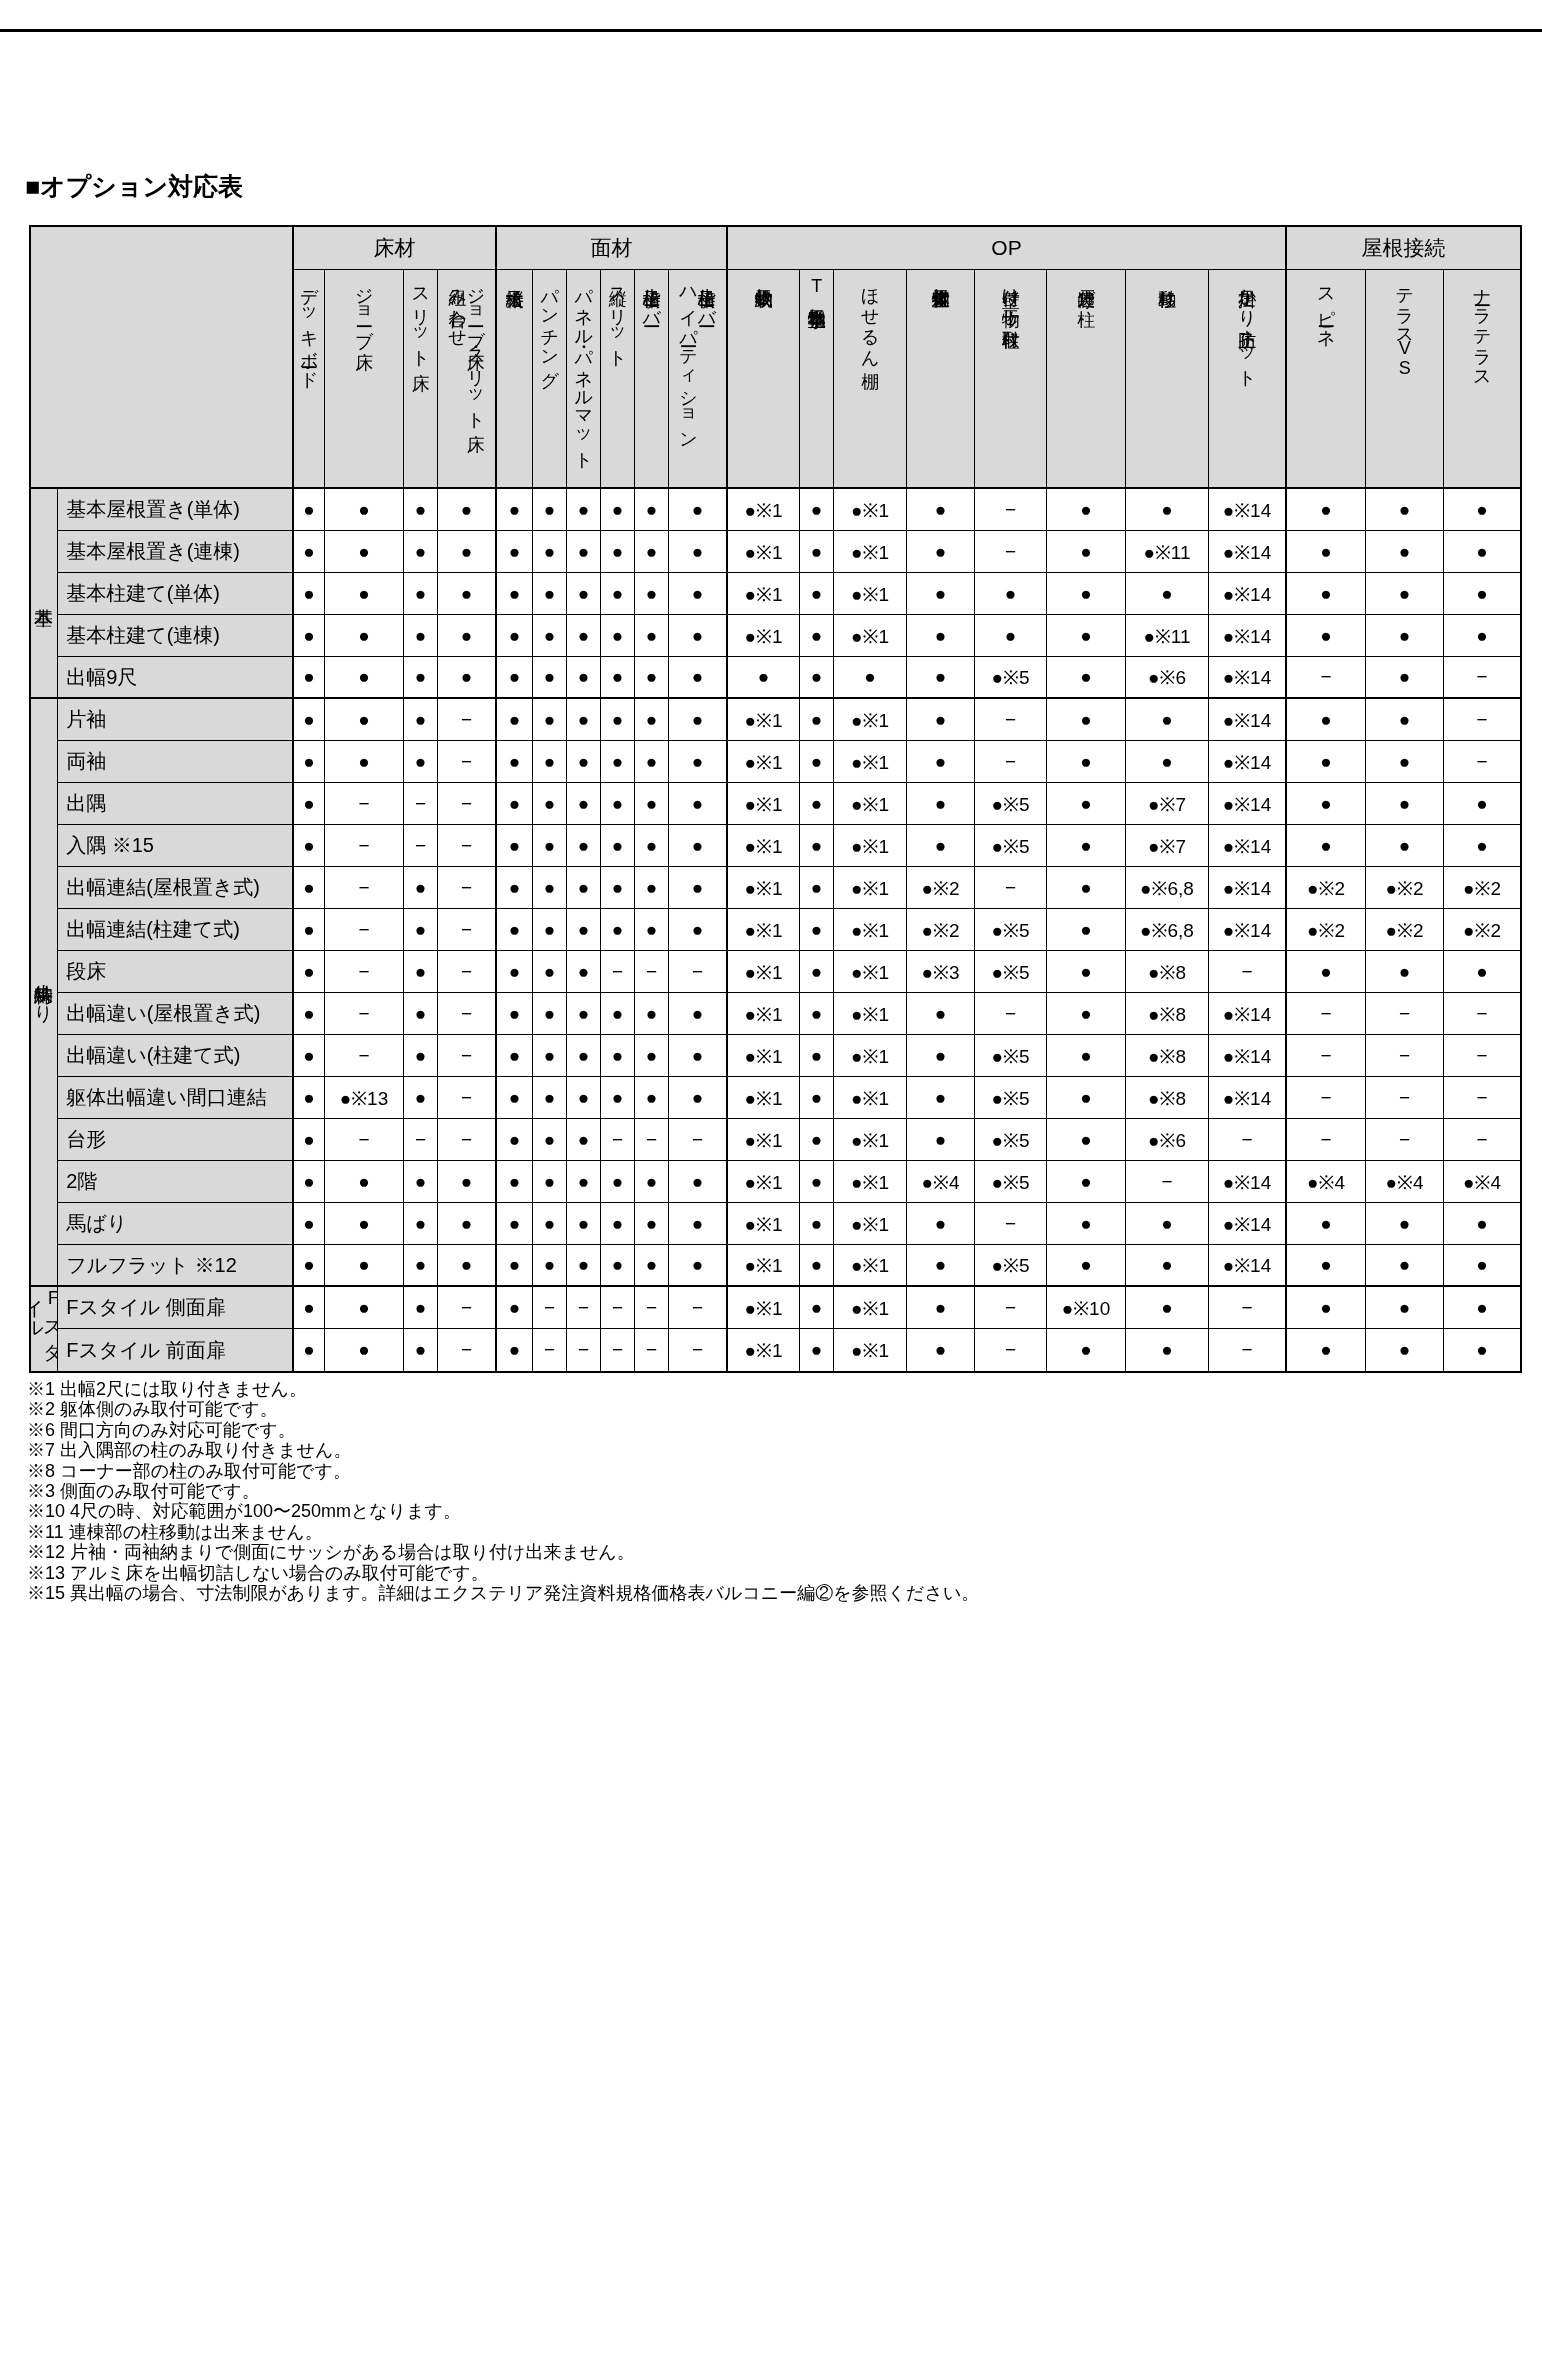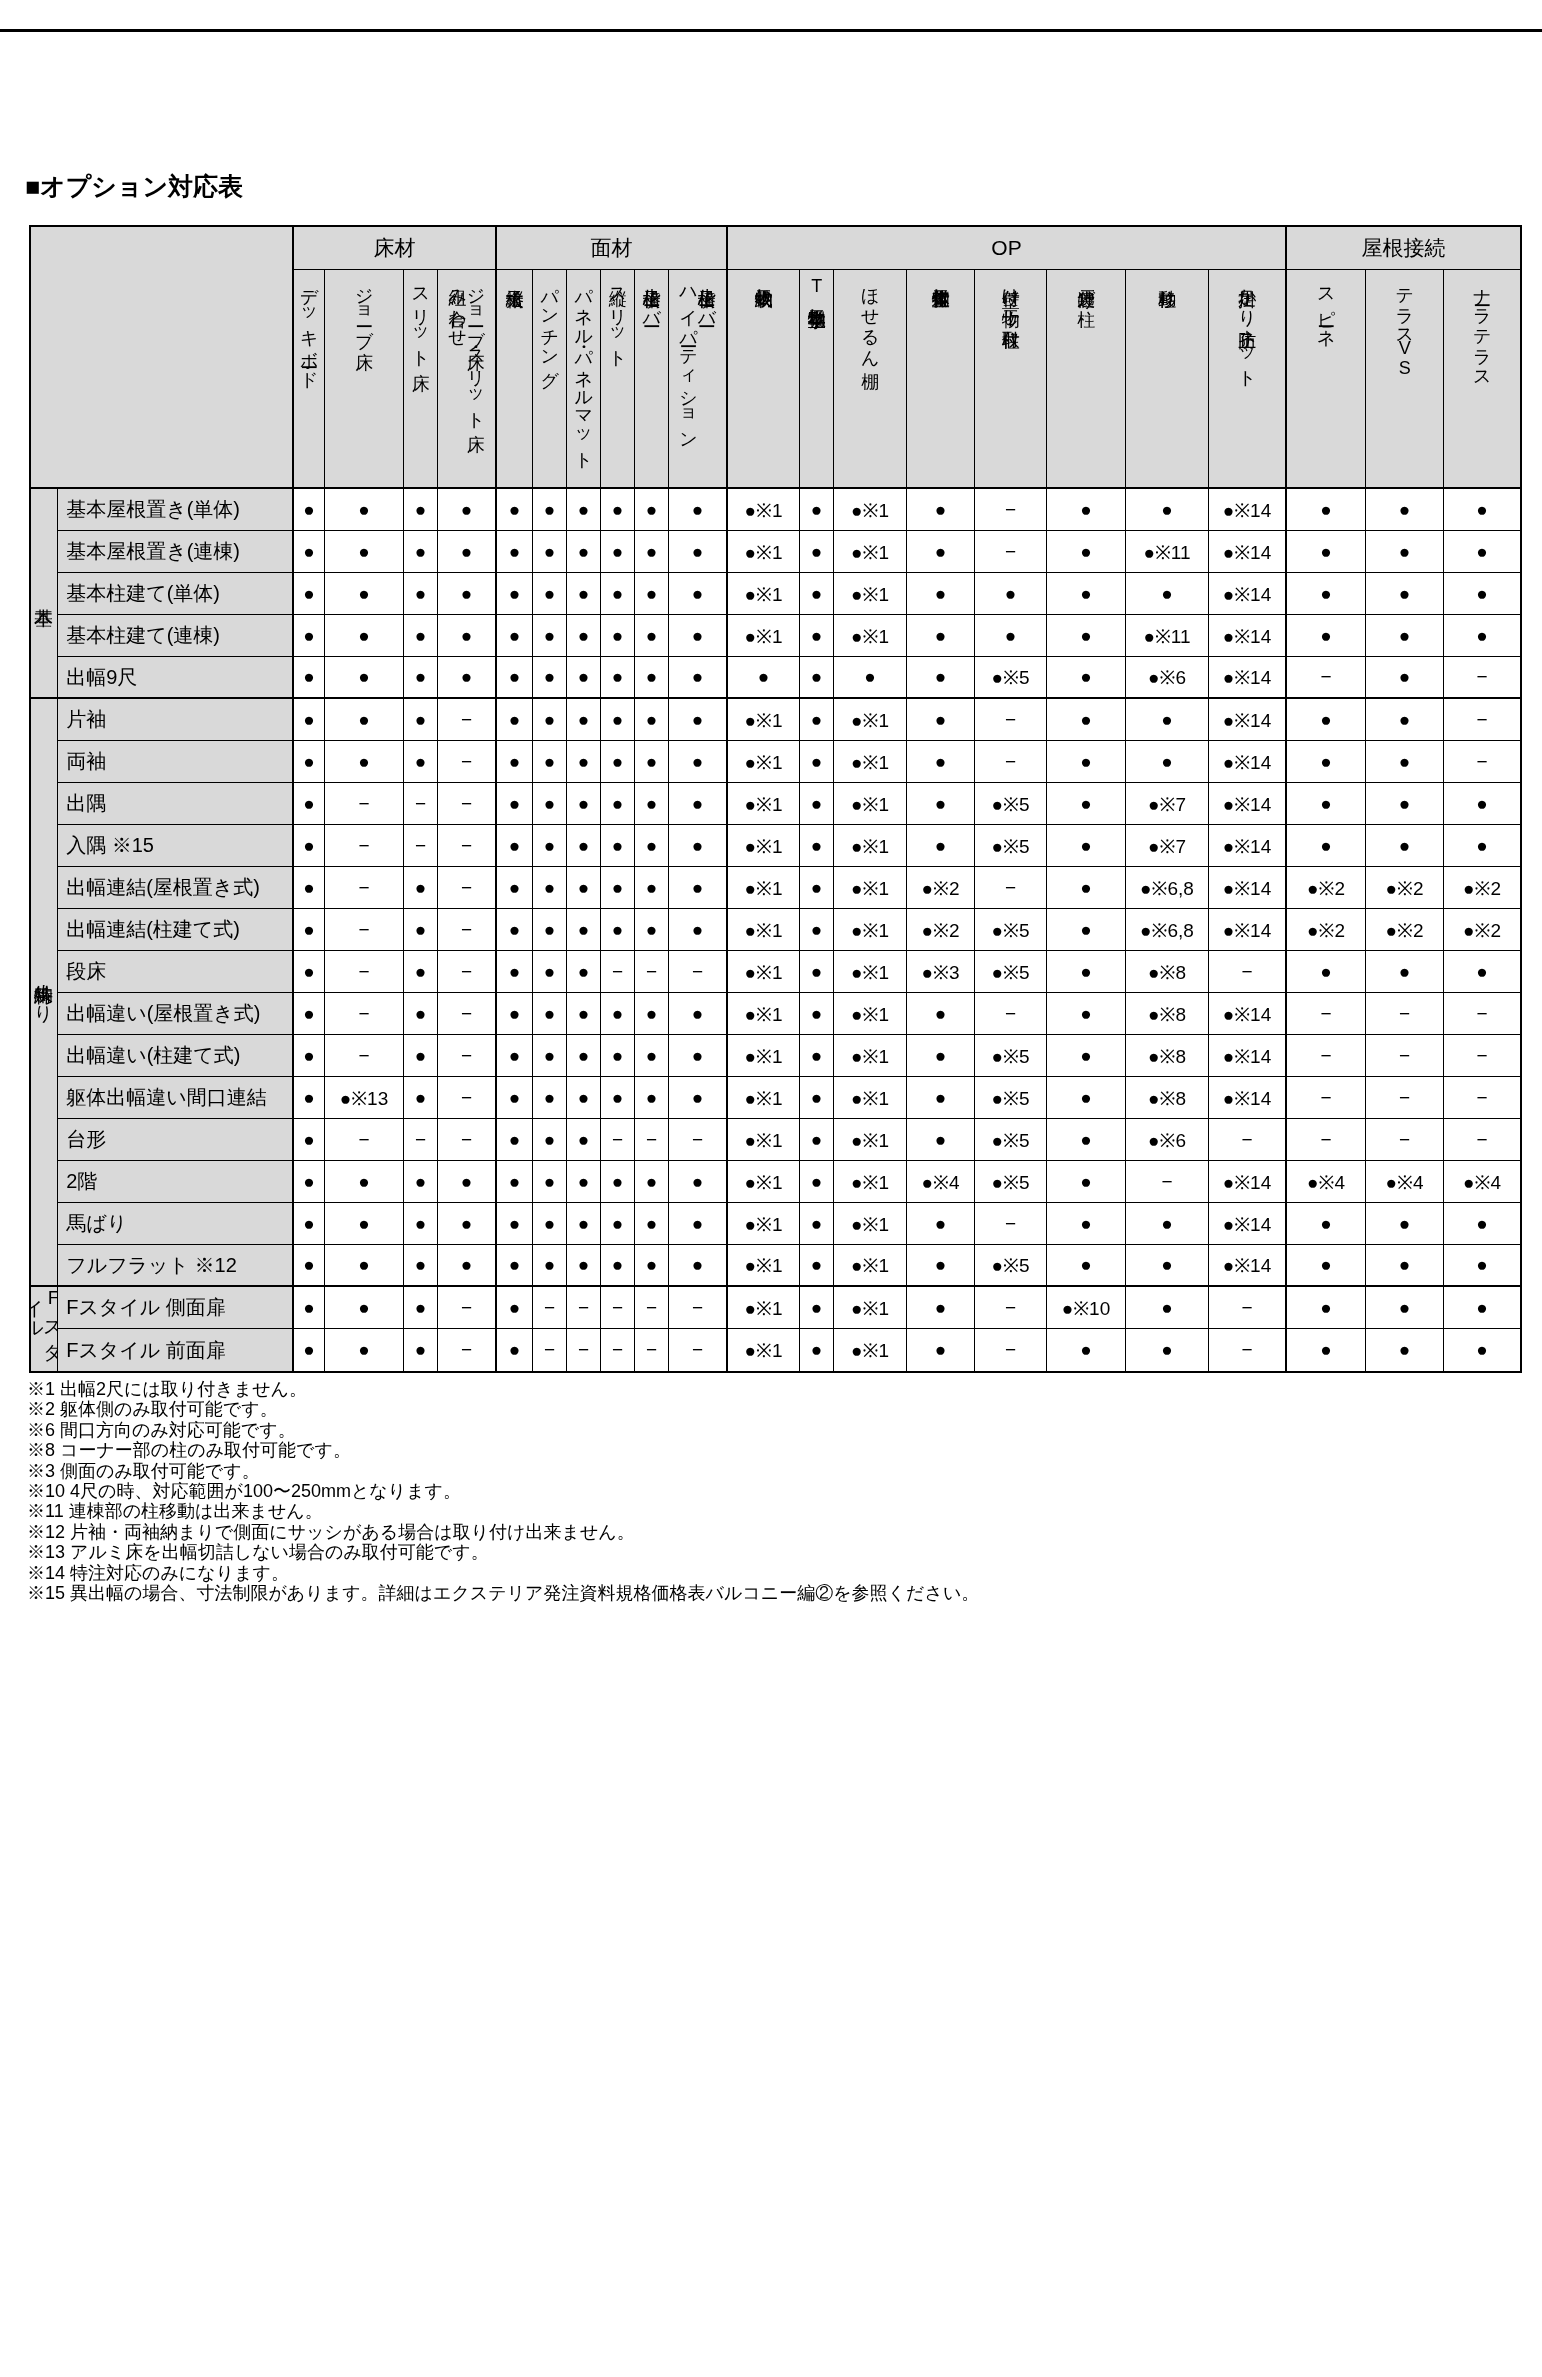--- a/index.html
+++ b/index.html
@@ -583,23 +583,23 @@
       <div class="c data noB" style="grid-area: 23 / 19;">●</div>
       <div class="c data noB thickR" style="grid-area: 23 / 20;">−</div>
       <div class="c data noB" style="grid-area: 23 / 21;">●</div>
       <div class="c data noB" style="grid-area: 23 / 22;">●</div>
       <div class="c data noB noR" style="grid-area: 23 / 23;">●</div>
     </div>
   <div class="footnotes" id="footnotes">
       <div class="fn">※1 出幅2尺には取り付きません。</div>
       <div class="fn">※2 躯体側のみ取付可能です。</div>
       <div class="fn">※6 間口方向のみ対応可能です。</div>
+      <div class="fn">※7 出入隅部の柱のみ取り付きません。</div>
       <div class="fn">※8 コーナー部の柱のみ取付可能です。</div>
       <div class="fn">※3 側面のみ取付可能です。</div>
       <div class="fn">※10 4尺の時、対応範囲が100〜250mmとなります。</div>
       <div class="fn">※11 連棟部の柱移動は出来ません。</div>
       <div class="fn">※12 片袖・両袖納まりで側面にサッシがある場合は取り付け出来ません。</div>
       <div class="fn">※13 アルミ床を出幅切詰しない場合のみ取付可能です。</div>
-      <div class="fn">※14 特注対応のみになります。</div>
       <div class="fn">※15 異出幅の場合、寸法制限があります。詳細はエクステリア発注資料規格価格表バルコニー編②を参照ください。</div>
     </div>
 </div>
 
 
 </body></html>

